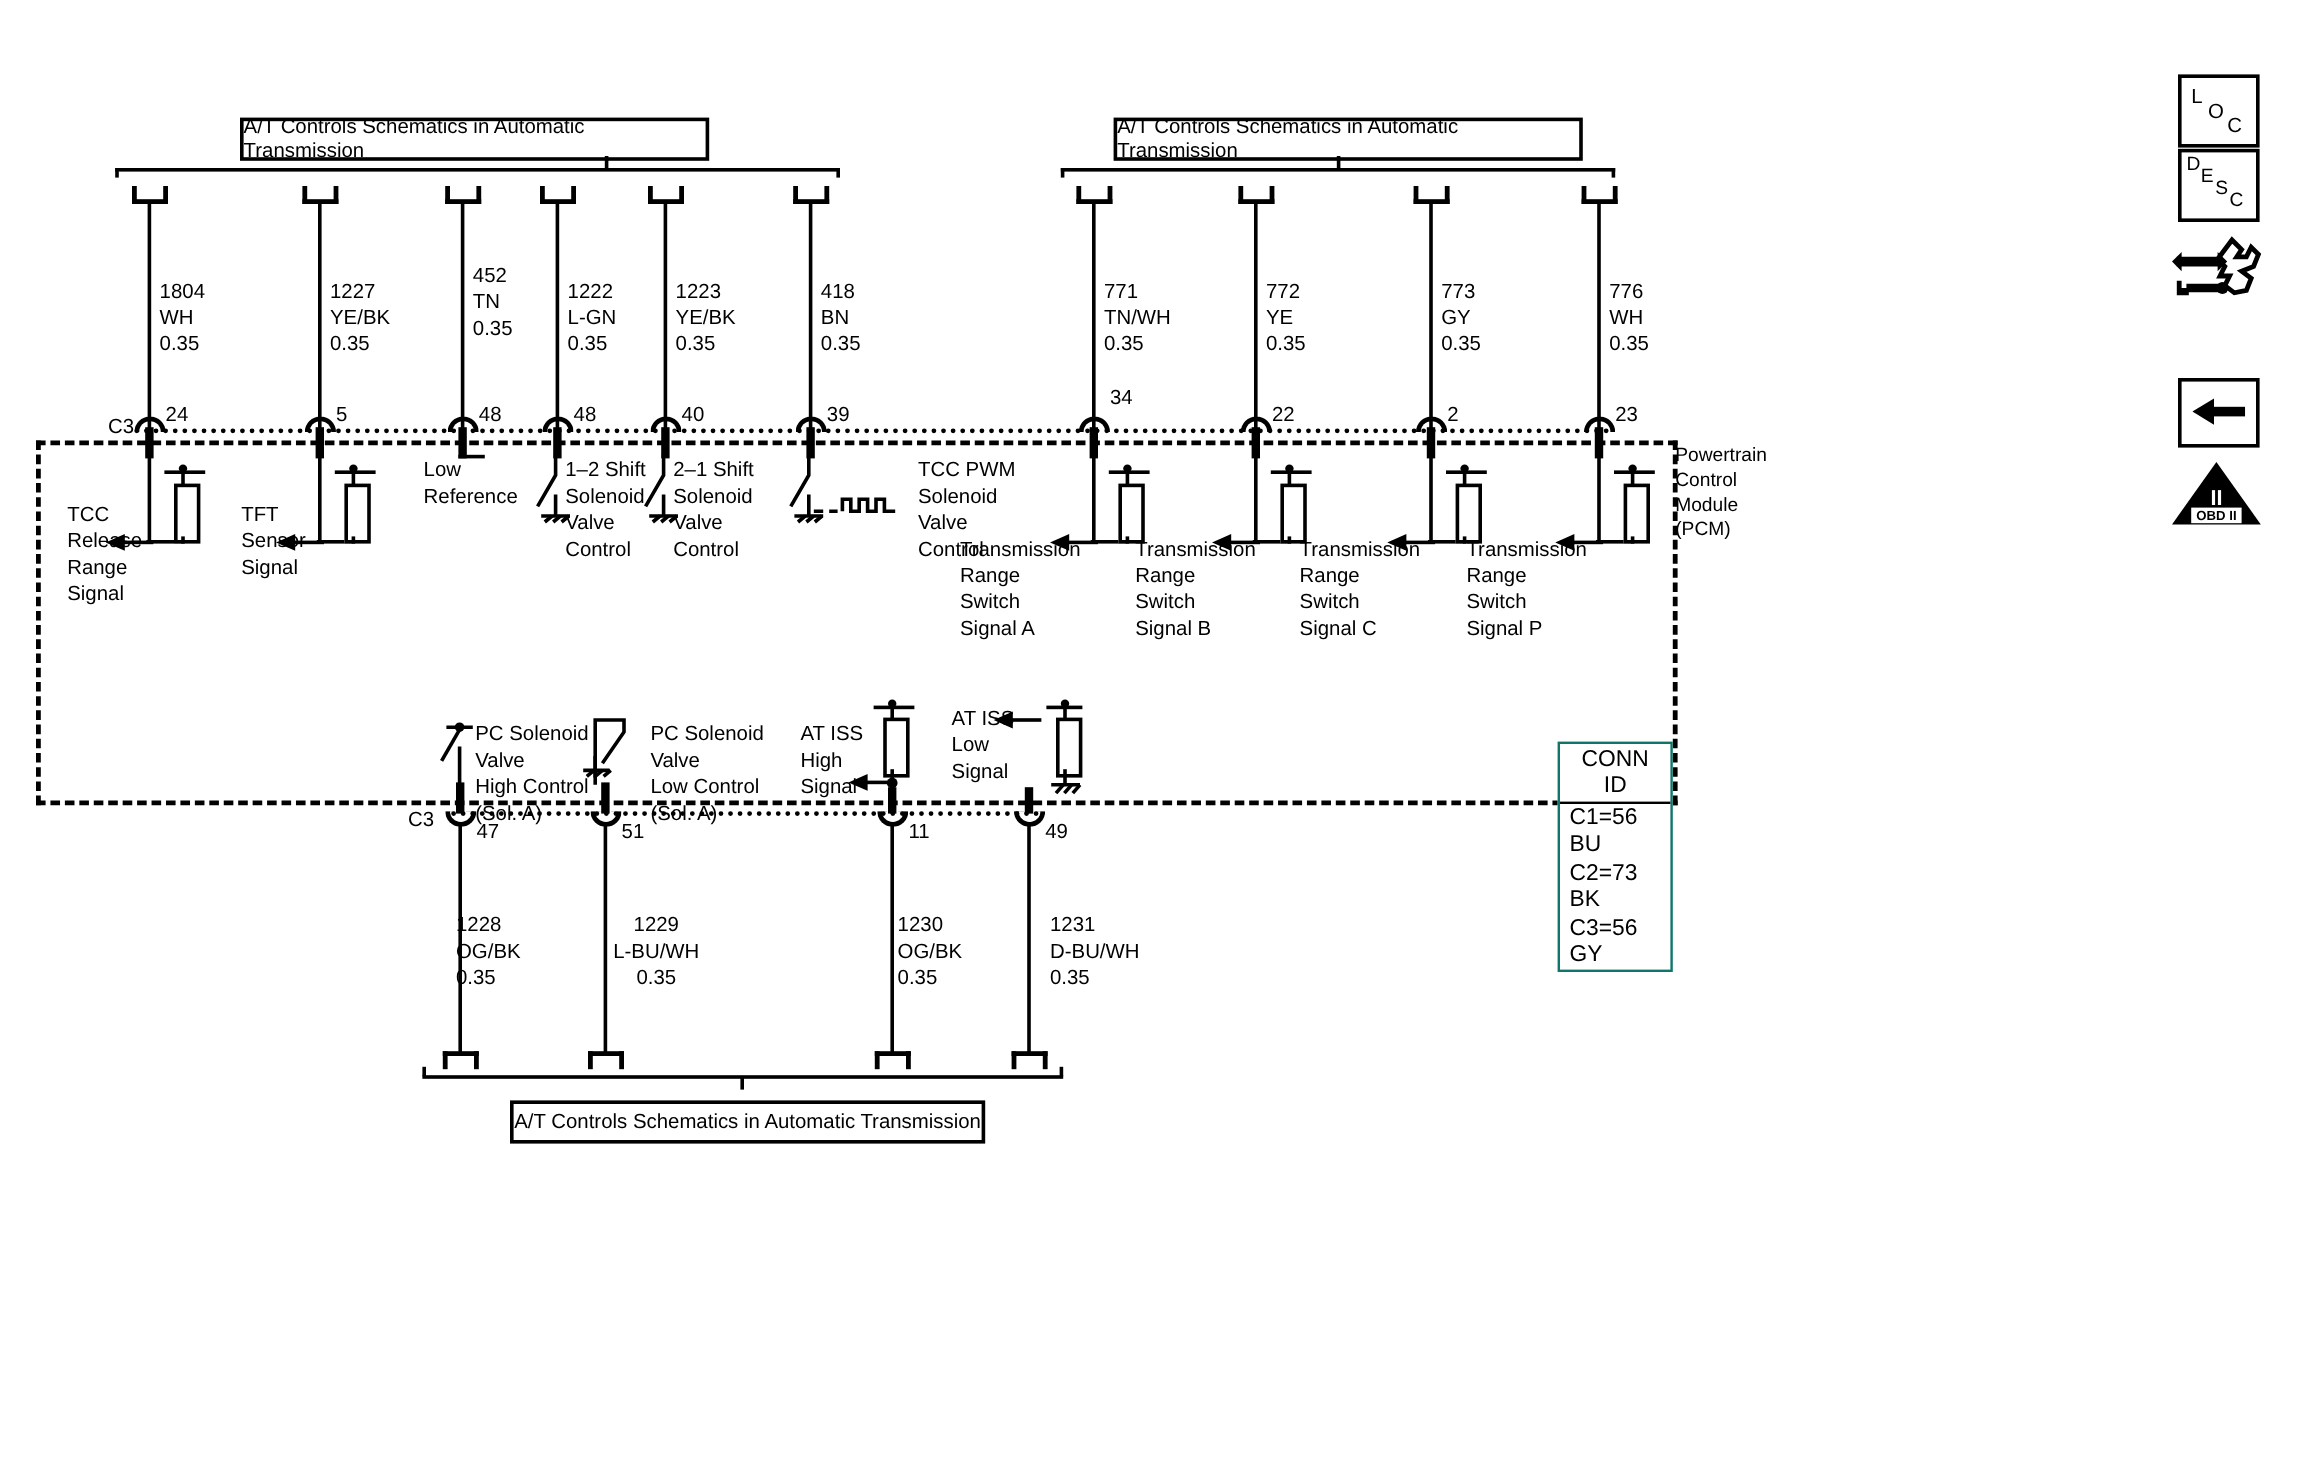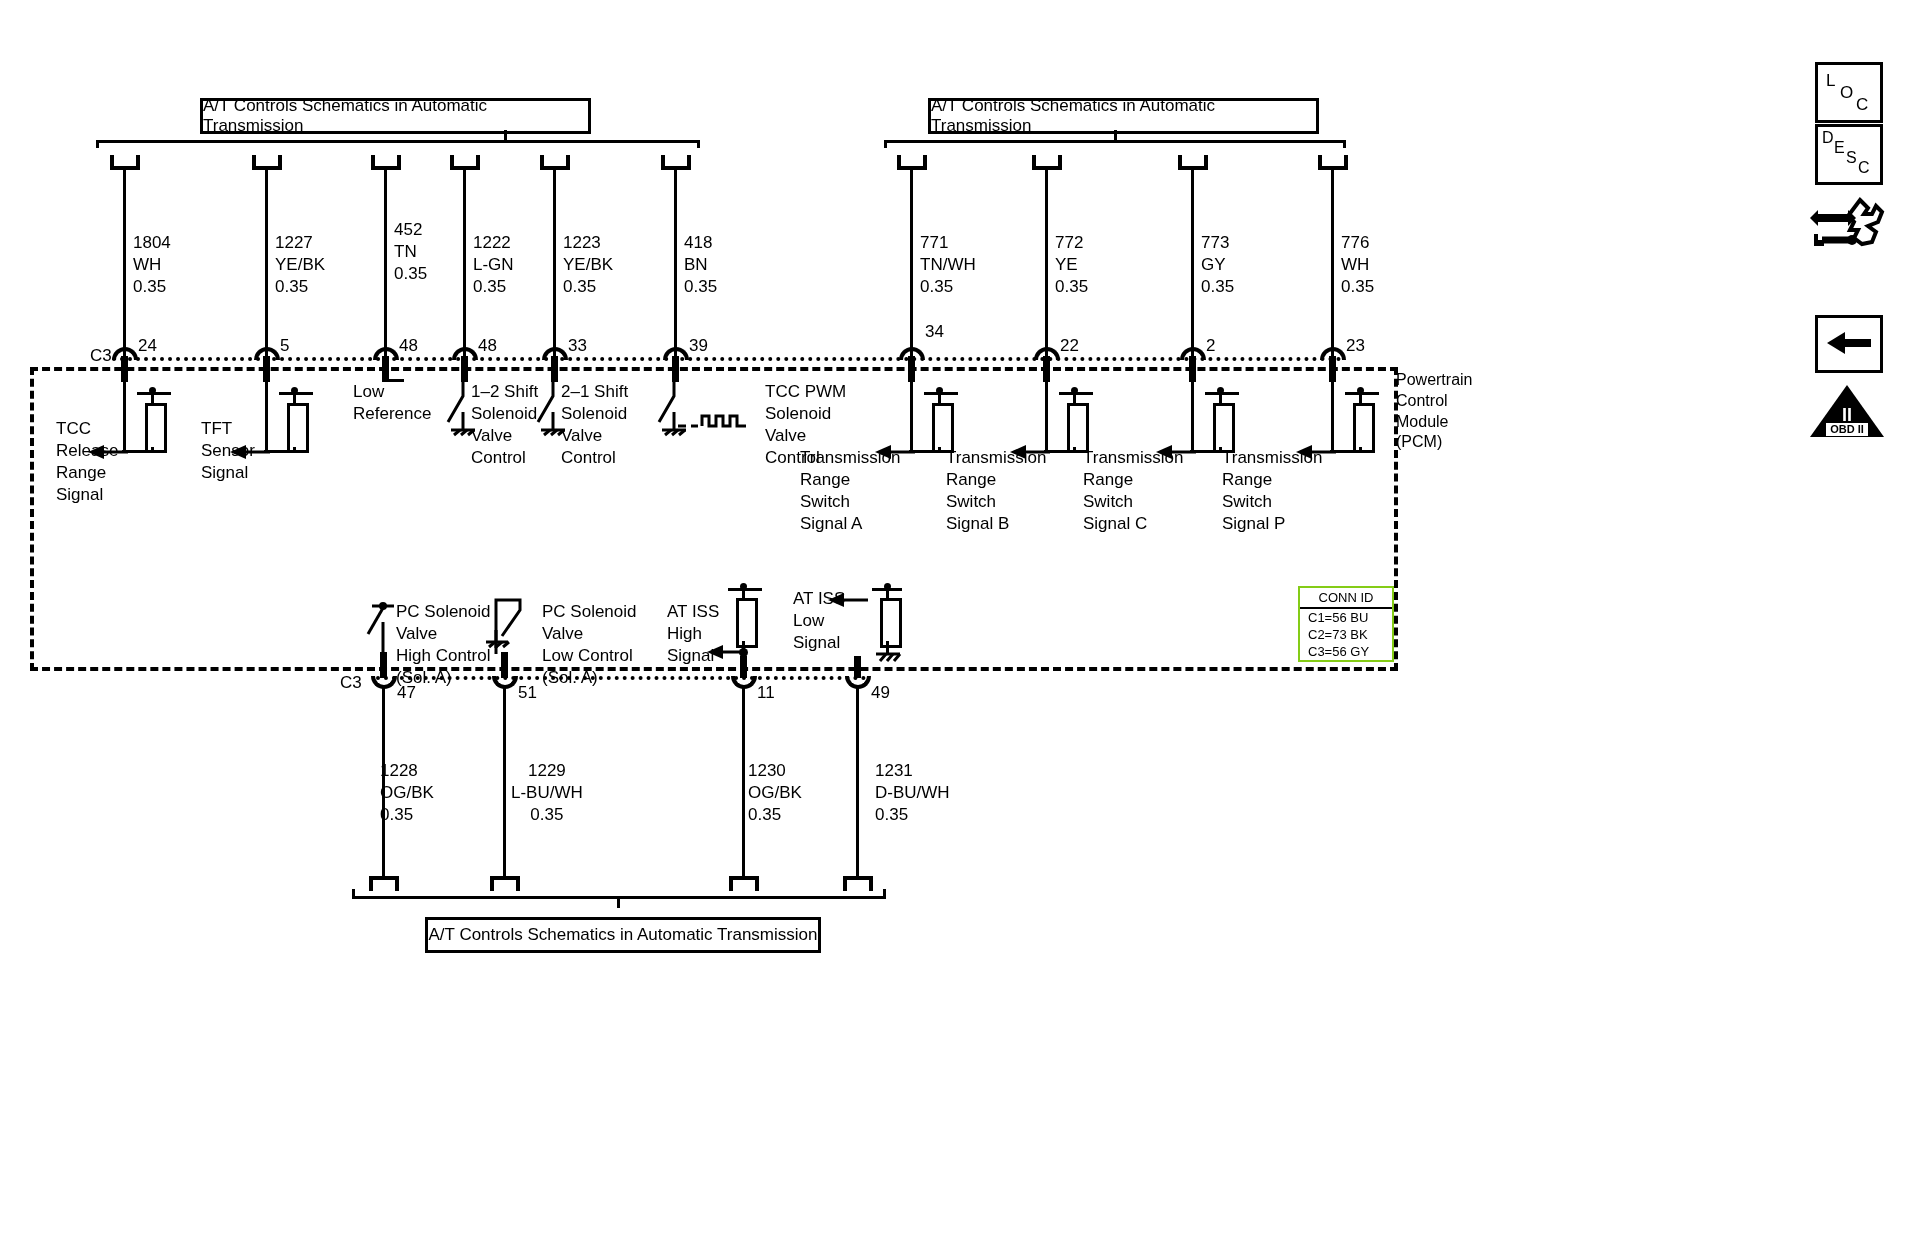--- a/index.html
+++ b/index.html
@@ -29,21 +29,21 @@
   .pin{position:absolute;width:7px;background:#000;}
   .dotline{position:absolute;height:0;border-top:4px dotted #000;}
   
   .pcm-box{position:absolute;border:4px dashed #000;}
   
   .res{position:absolute;width:16px;height:44px;border:3px solid #000;background:#fff;}
   
   .vtick{position:absolute;height:3px;background:#000;}
   .vdot{position:absolute;width:7px;height:7px;border-radius:50%;background:#000;}
   
-  .connid{position:absolute;border:2px solid #84cc16;background:#fff;font-size:13px;}
+  .connid{position:absolute;border:2px solid #0f766e;background:#fff;font-size:19px;margin-top:32px;}
   .connid .hd{border-bottom:2px solid #000;text-align:center;padding:2px 10px;}
   .connid .rw{padding:1px 8px;}
   
   .iconbox{position:absolute;border:3px solid #000;background:#fff;}
   .jdot{position:absolute;width:9px;height:9px;border-radius:50%;background:#000;}
 </style>
 </head>
 <body>
 
 <div class="stage">
@@ -153,21 +153,21 @@
 Solenoid
 Valve
 Control</div>
 
   <div class="staple" style="left:540px;top:155px;"></div>
   <div class="wire" style="left:553px;top:168px;height:190px;"></div>
   <div class="txt" style="left:563px;top:232px;">1223
 YE/BK
 0.35</div>
   <div class="arc" style="left:542px;top:347px;"></div>
-  <div class="txt" style="left:568px;top:335px;">33</div>
+  <div class="txt" style="left:568px;top:335px;">40</div>
   <div class="pin" style="left:551px;top:356px;height:26px;"></div>
   <svg class="abs" style="left:530px;top:378px;" width="46" height="62" viewBox="0 0 46 62">
     <path d="M23 0 L23 18 L8 44" stroke="#000" stroke-width="3" fill="none"></path>
     <path d="M23 34 L23 52" stroke="#000" stroke-width="3" fill="none"></path>
     <path d="M11 52 L35 52" stroke="#000" stroke-width="3"></path>
     <path d="M14 57 L20 52 M21 57 L27 52 M28 57 L34 52" stroke="#000" stroke-width="3"></path>
   </svg>
   <div class="txt" style="left:561px;top:381px;">2–1 Shift
 Solenoid
 Valve

